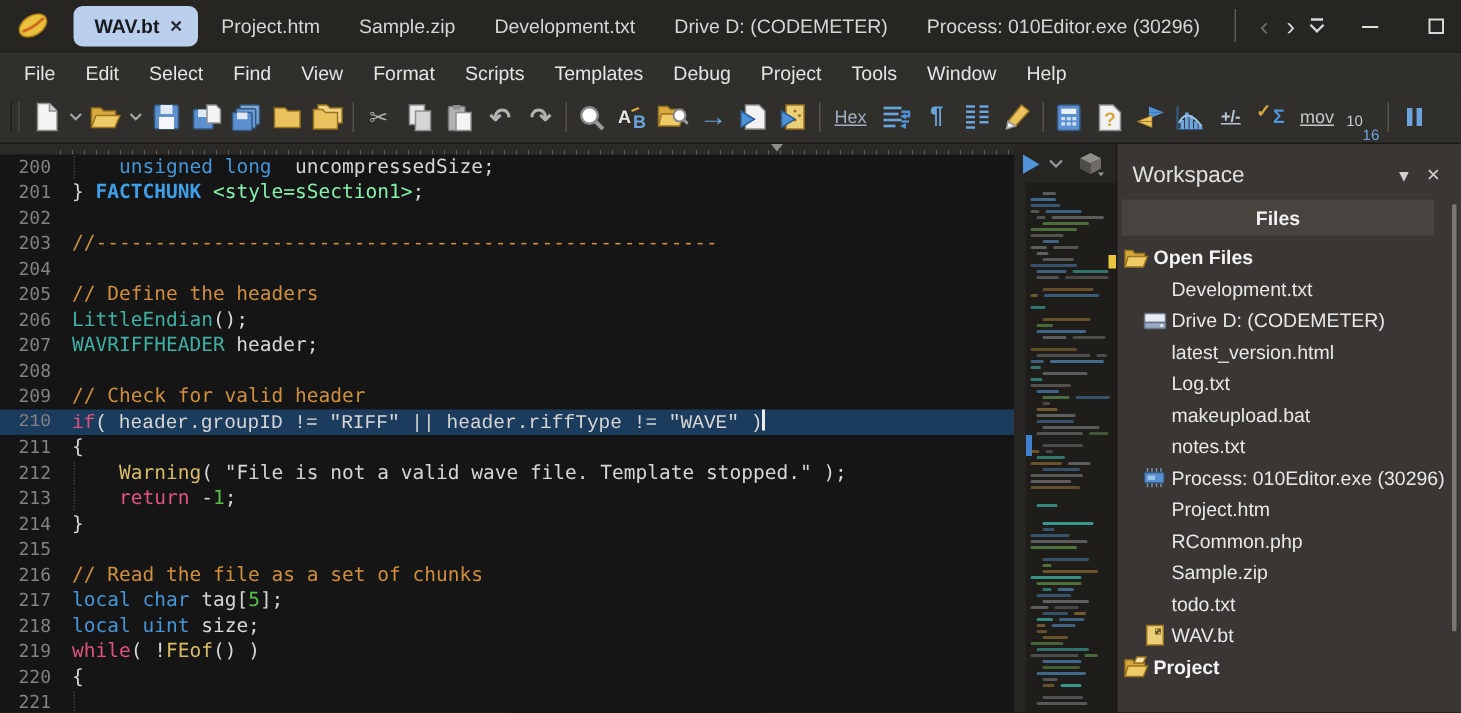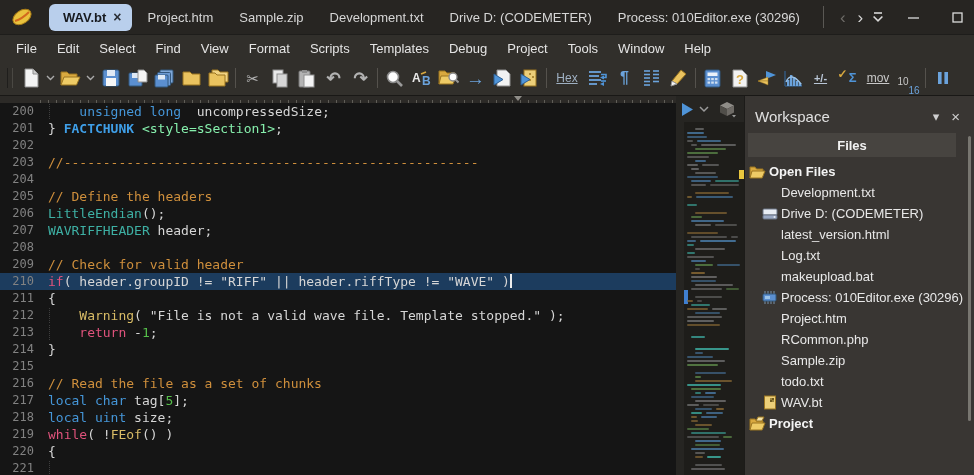--- a/index.html
+++ b/index.html
@@ -52,21 +52,21 @@
   
   .editor{width:676px;flex:none;background:#151515;display:flex;flex-direction:column;overflow:hidden;}
   .ruler{height:7px;flex:none;background:#2c2a27;position:relative;
          background-image:repeating-linear-gradient(90deg,#5f5d57 0 1px,transparent 1px 8px);
          background-size:calc(100% - 40px) 3px;background-position:40px bottom;background-repeat:no-repeat;}
   .ruler-marker{position:absolute;left:514px;top:0;width:0;height:0;
          border:4px solid transparent;border-top:5px solid #8f8d88;}
   .elines{flex:1;}
   .eline{display:flex;height:17px;line-height:17px;white-space:pre;
          font-family:"DejaVu Sans Mono",monospace;font-size:13px;}
-  .eline.current{background:#1c3c5e;}
+  .eline.current{background:#1c3c5e;font-family:Liberation Mono, monospace;}
   .lnum{flex:none;width:34px;text-align:right;padding-right:10px;color:#828282;font-size:12px;}
   .ecode{position:relative;padding-left:4px;}
   .ecode.guide::before{content:"";position:absolute;left:5px;top:1px;bottom:1px;
          border-left:1px dotted #3e3e3e;}
   .caret{display:inline-block;width:2px;height:14px;background:#ececec;vertical-align:-2px;}
   .tk-pl{color:#d6d6d6;} .tk-kw{color:#4596d8;} .tk-ct{color:#e0537c;}
   .tk-ty{color:#3eb0a4;} .tk-st{color:#3f9fe8;font-weight:bold;} .tk-mt{color:#86efac;margin-top:15px;}
   .tk-cm{color:#cf8f3c;} .tk-fn{color:#d9bc66;} .tk-nu{color:#55bf4a;}
 
   
@@ -592,20 +592,24 @@
           </div>
           <div class="tree-row d1">
             <span class="islot"></span>
             <span>Log.txt</span>
           </div>
           <div class="tree-row d1">
             <span class="islot"></span>
             <span>makeupload.bat</span>
           </div>
           <div class="tree-row d1">
+            <span class="islot"></span>
+            <span>notes.txt</span>
+          </div>
+          <div class="tree-row d1">
             <span class="islot">
               <svg width="15" height="13" viewBox="0 0 15 13">
                 <g stroke="#7a93ad" stroke-width="1">
                   <line x1="3" y1="0" x2="3" y2="13"></line>
                   <line x1="6" y1="0" x2="6" y2="13"></line>
                   <line x1="9" y1="0" x2="9" y2="13"></line>
                   <line x1="12" y1="0" x2="12" y2="13"></line>
                 </g>
                 <rect x="1" y="3" width="13" height="7" rx="1" fill="#5b8fd0" stroke="#33587e"></rect>
                 <rect x="3" y="5" width="5" height="3" fill="#9cc3e8"></rect>

